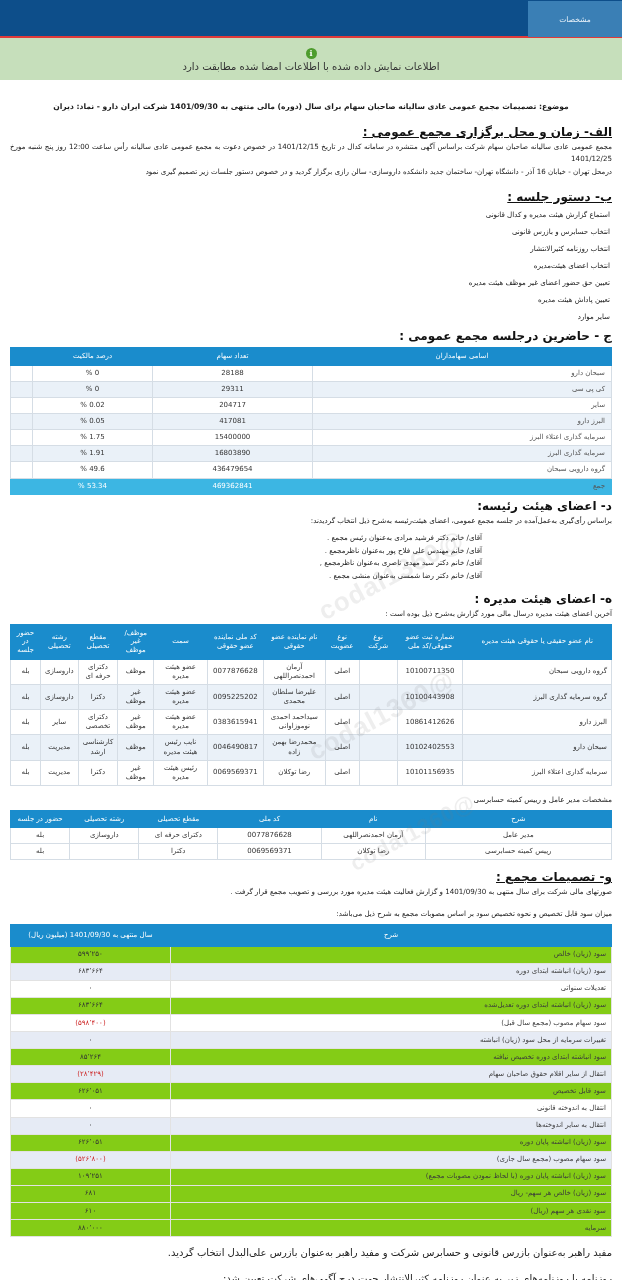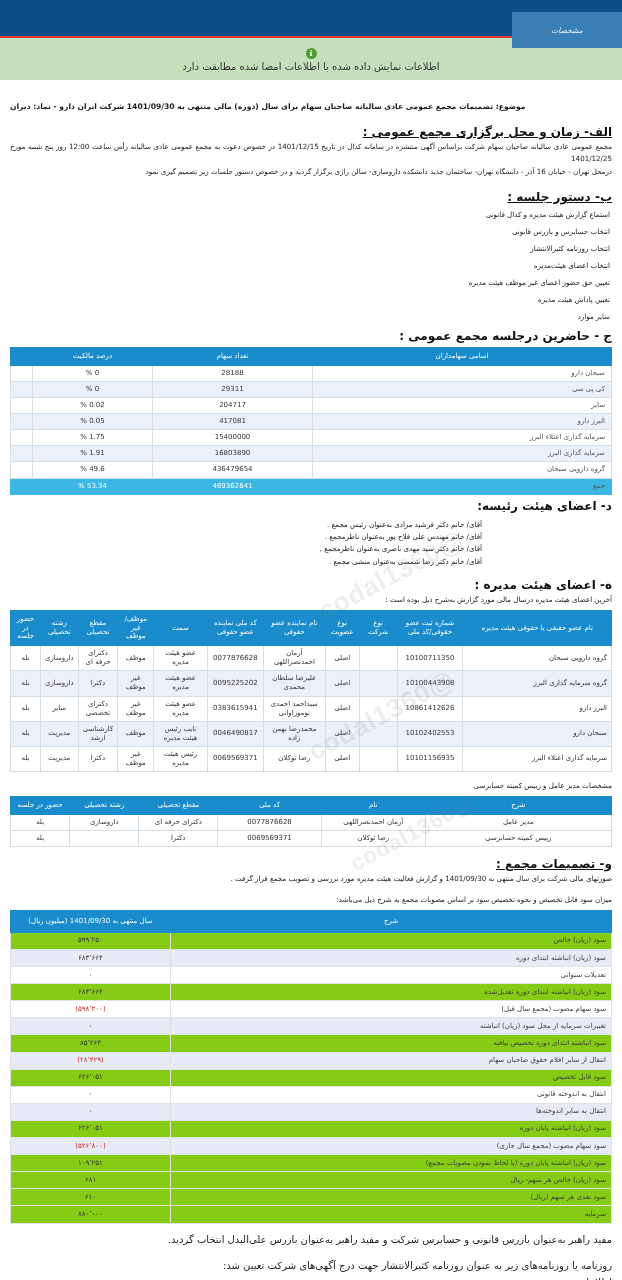--- a/index.html
+++ b/index.html
@@ -18,31 +18,30 @@
   }
 
   
   .topbar {
     height: 36px;
     background: #0d4e8a;
     position: relative;
   }
   .topbar-tab {
     position: absolute;
-    top: 12px; right: 0;
-    width: 110px;
+    top: 1px; right: 0;
+    width: 94px;
     height: 36px;
     background: #3a7fb5;
     color: #eef5fb;
     font-size: 7.5px;
     display: flex;
     align-items: center;
     justify-content: center;
     letter-spacing: .2px;
-    font-style: italic;
   }
   .redline { height: 2px; background: #e03a3a; }
 
   
   .notice {
     background: #c6dfbb;
     height: 42px;
     display: flex;
     flex-direction: column;
     align-items: center;
@@ -63,21 +62,21 @@
   }
   .notice-text { font-size: 10px; color: #333; }
 
   
   .content { padding: 0 10px 10px 10px; }
 
   .subject {
     font-size: 7.6px;
     font-weight: bold;
     color: #1a1a1a;
-    text-align: left;
+    text-align: center;
     margin: 22px 0 14px 0;
   }
 
   .sec-head {
     font-size: 12px;
     font-weight: bold;
     color: #111;
     margin: 9px 0 2px 0;
     text-decoration: none;
   }
@@ -260,20 +259,21 @@
         <tr class="total">
           <td class="nm">جمع</td>
           <td>469362841</td>
           <td>53.34 %</td>
           <td></td>
         </tr>
       </tbody>
     </table>
 
     <div class="sec-head" style="margin-top:2px;">د- اعضای هیئت رئیسه:</div>
+    <div class="para">براساس رأی‌گیری به‌عمل‌آمده در جلسه مجمع عمومی، اعضای هیئت‌رئیسه به‌شرح ذیل انتخاب گردیدند:</div>
     <div class="presidium" style="margin-top:6px;">
       <div>آقای/ خانم  دکتر فرشید مرادی  به‌عنوان رئیس مجمع .</div>
       <div>آقای/ خانم  مهندس علی فلاح پور  به‌عنوان ناظرمجمع .</div>
       <div>آقای/ خانم  دکتر سید مهدی ناصری  به‌عنوان ناظرمجمع ,</div>
       <div>آقای/ خانم  دکتر رضا شمسی  به‌عنوان منشی مجمع .</div>
     </div>
 
     <div class="sec-head" style="margin-top:10px;">ه- اعضای هیئت مدیره :</div>
     <div class="para">آخرین اعضای هیئت مدیره درسال مالی مورد گزارش به‌شرح ذیل بوده است :</div>
 

